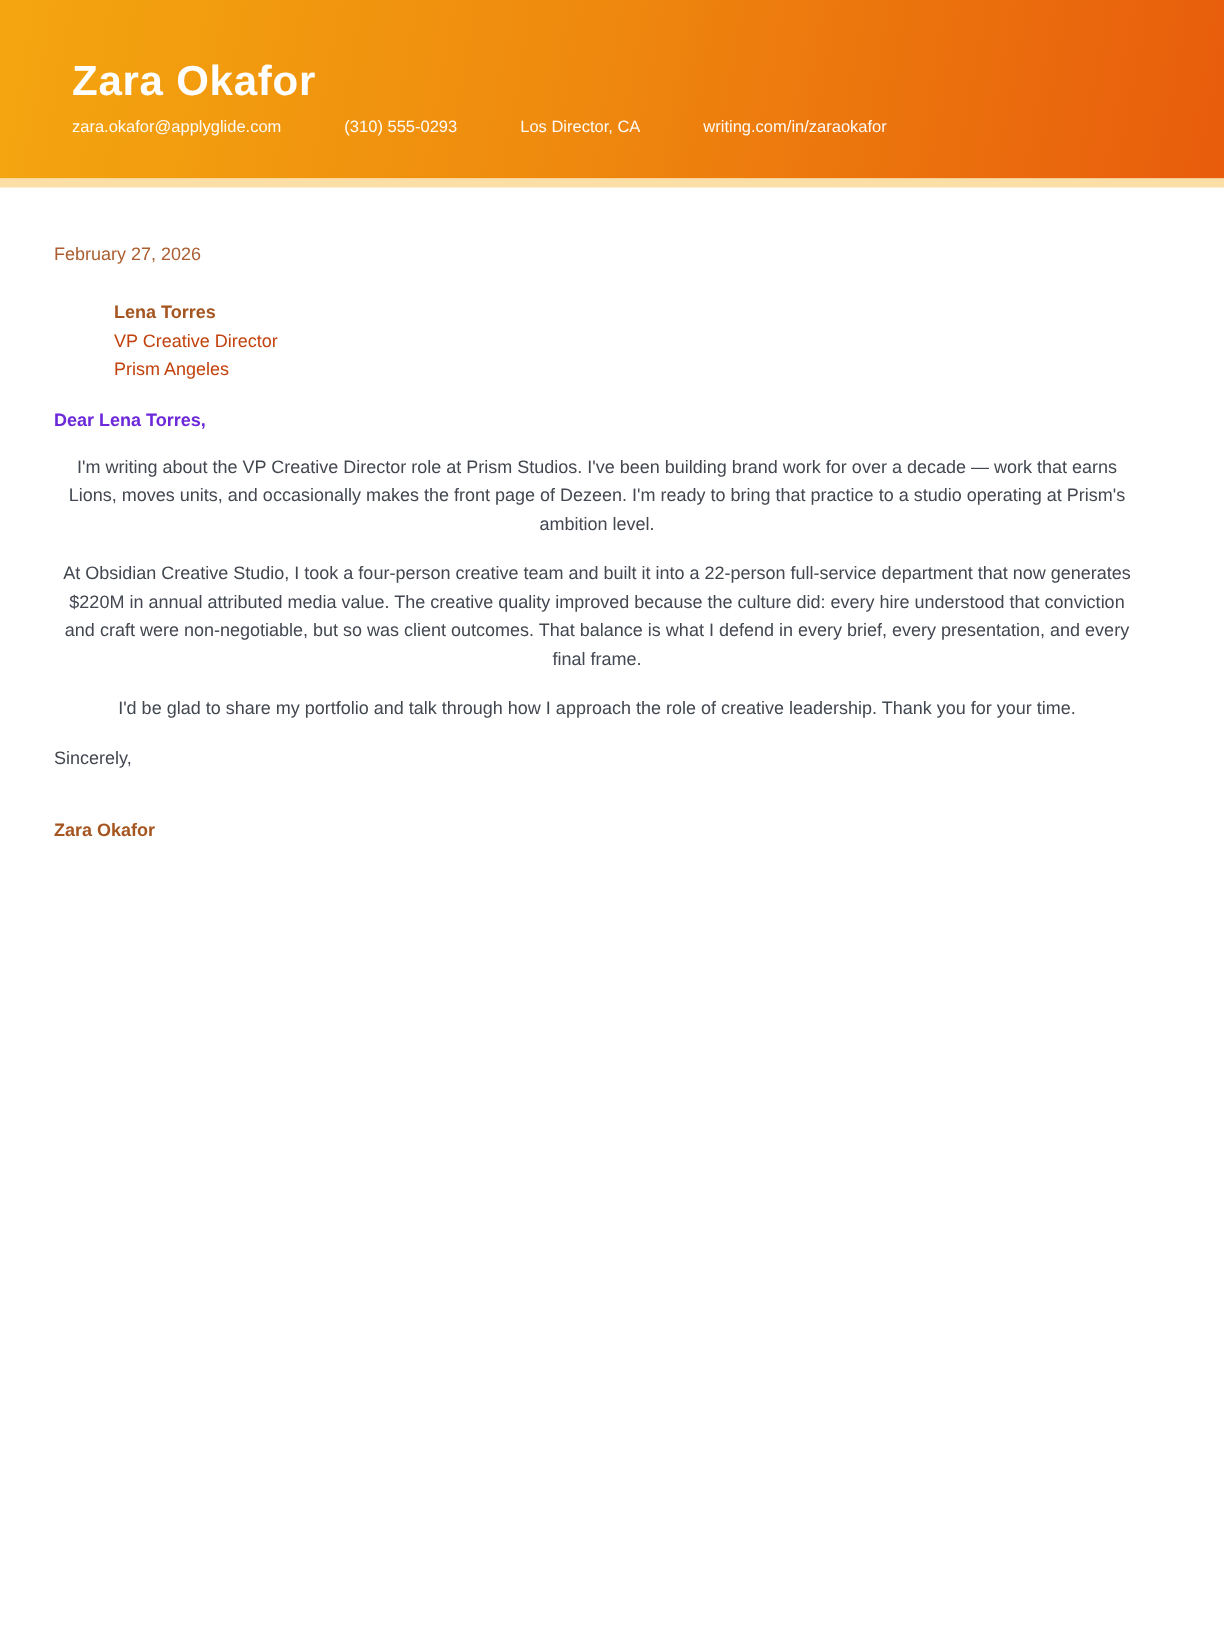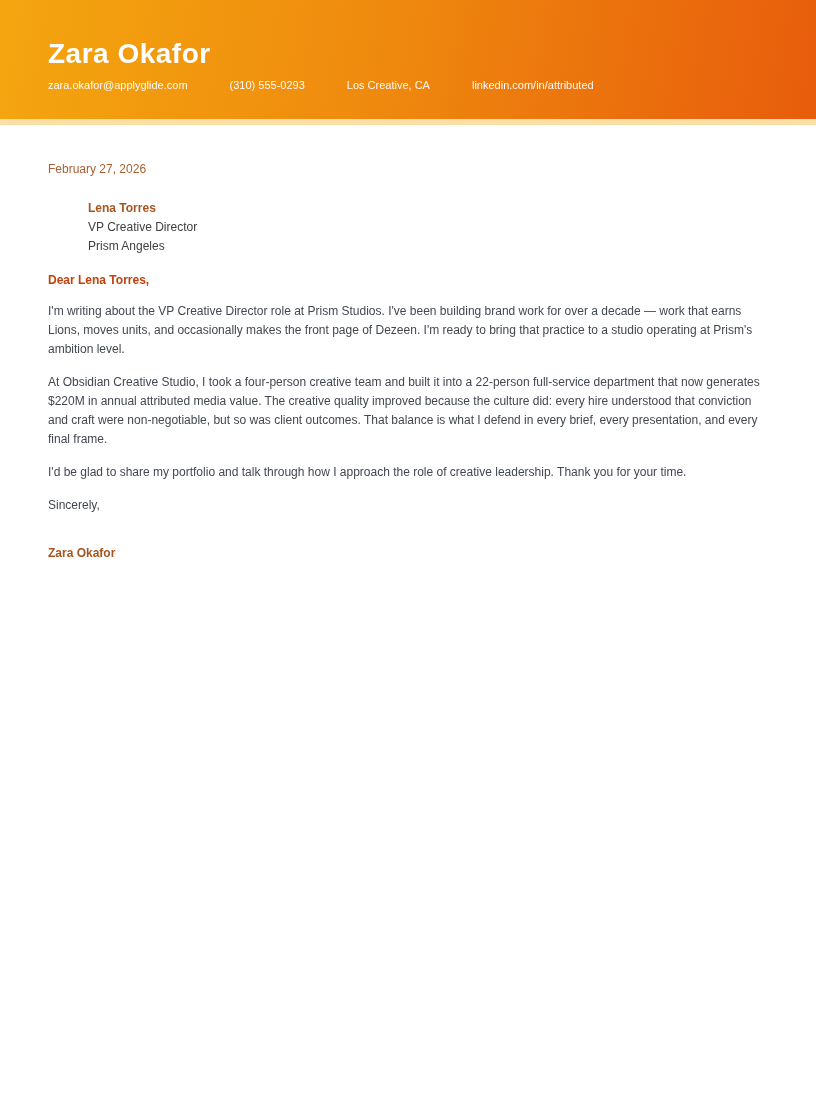--- a/index.html
+++ b/index.html
@@ -29,62 +29,62 @@
     display: flex;
     gap: 42px;
     font-size: 11px;
     color: rgba(255,255,255,0.96);
   }
   .header-strip {
     height: 6px;
     background: #fbdfa6;
   }
   .content {
-    padding: 35px 56px 0 48px;
+    padding: 35px 56px 0 36px;
     font-size: 12px;
     line-height: 19px;
     color: #424750;
   }
   .date {
     color: #ab5e30;
     margin-bottom: 20px;
   }
   .recipient { margin-bottom: 16px; margin-left: 40px; }
   .recipient-name {
     color: #a5551f;
     font-weight: bold;
     line-height: 19px;
   }
   .recipient-line {
-    color: #404040;
+    color: #c2410c;
     line-height: 18.5px;
   }
   .salutation {
-    color: #c2410c;
+    color: #6d28d9;
     font-weight: bold;
     margin: 0 0 12px 0;
   }
-  .para { margin: 0 0 14px 0; }
+  .para { margin: 0 0 14px 0; text-align: center; }
   .closing { margin-top: 11px; }
   .signature {
     margin-top: 29px;
     color: #a5551f;
     font-weight: bold;
   }
 </style>
 </head>
 <body>
 
 <div class="header">
   <div class="name">Zara Okafor</div>
   <div class="contact-row">
     <span>zara.okafor@applyglide.com</span>
     <span>(310) 555-0293</span>
-    <span>Los Creative, CA</span>
-    <span>linkedin.com/in/attributed</span>
+    <span>Los Director, CA</span>
+    <span>writing.com/in/zaraokafor</span>
   </div>
 </div>
 <div class="header-strip"></div>
 
 <div class="content">
   <div class="date">February 27, 2026</div>
 
   <div class="recipient">
     <div class="recipient-name">Lena Torres</div>
     <div class="recipient-line">VP Creative Director</div>

